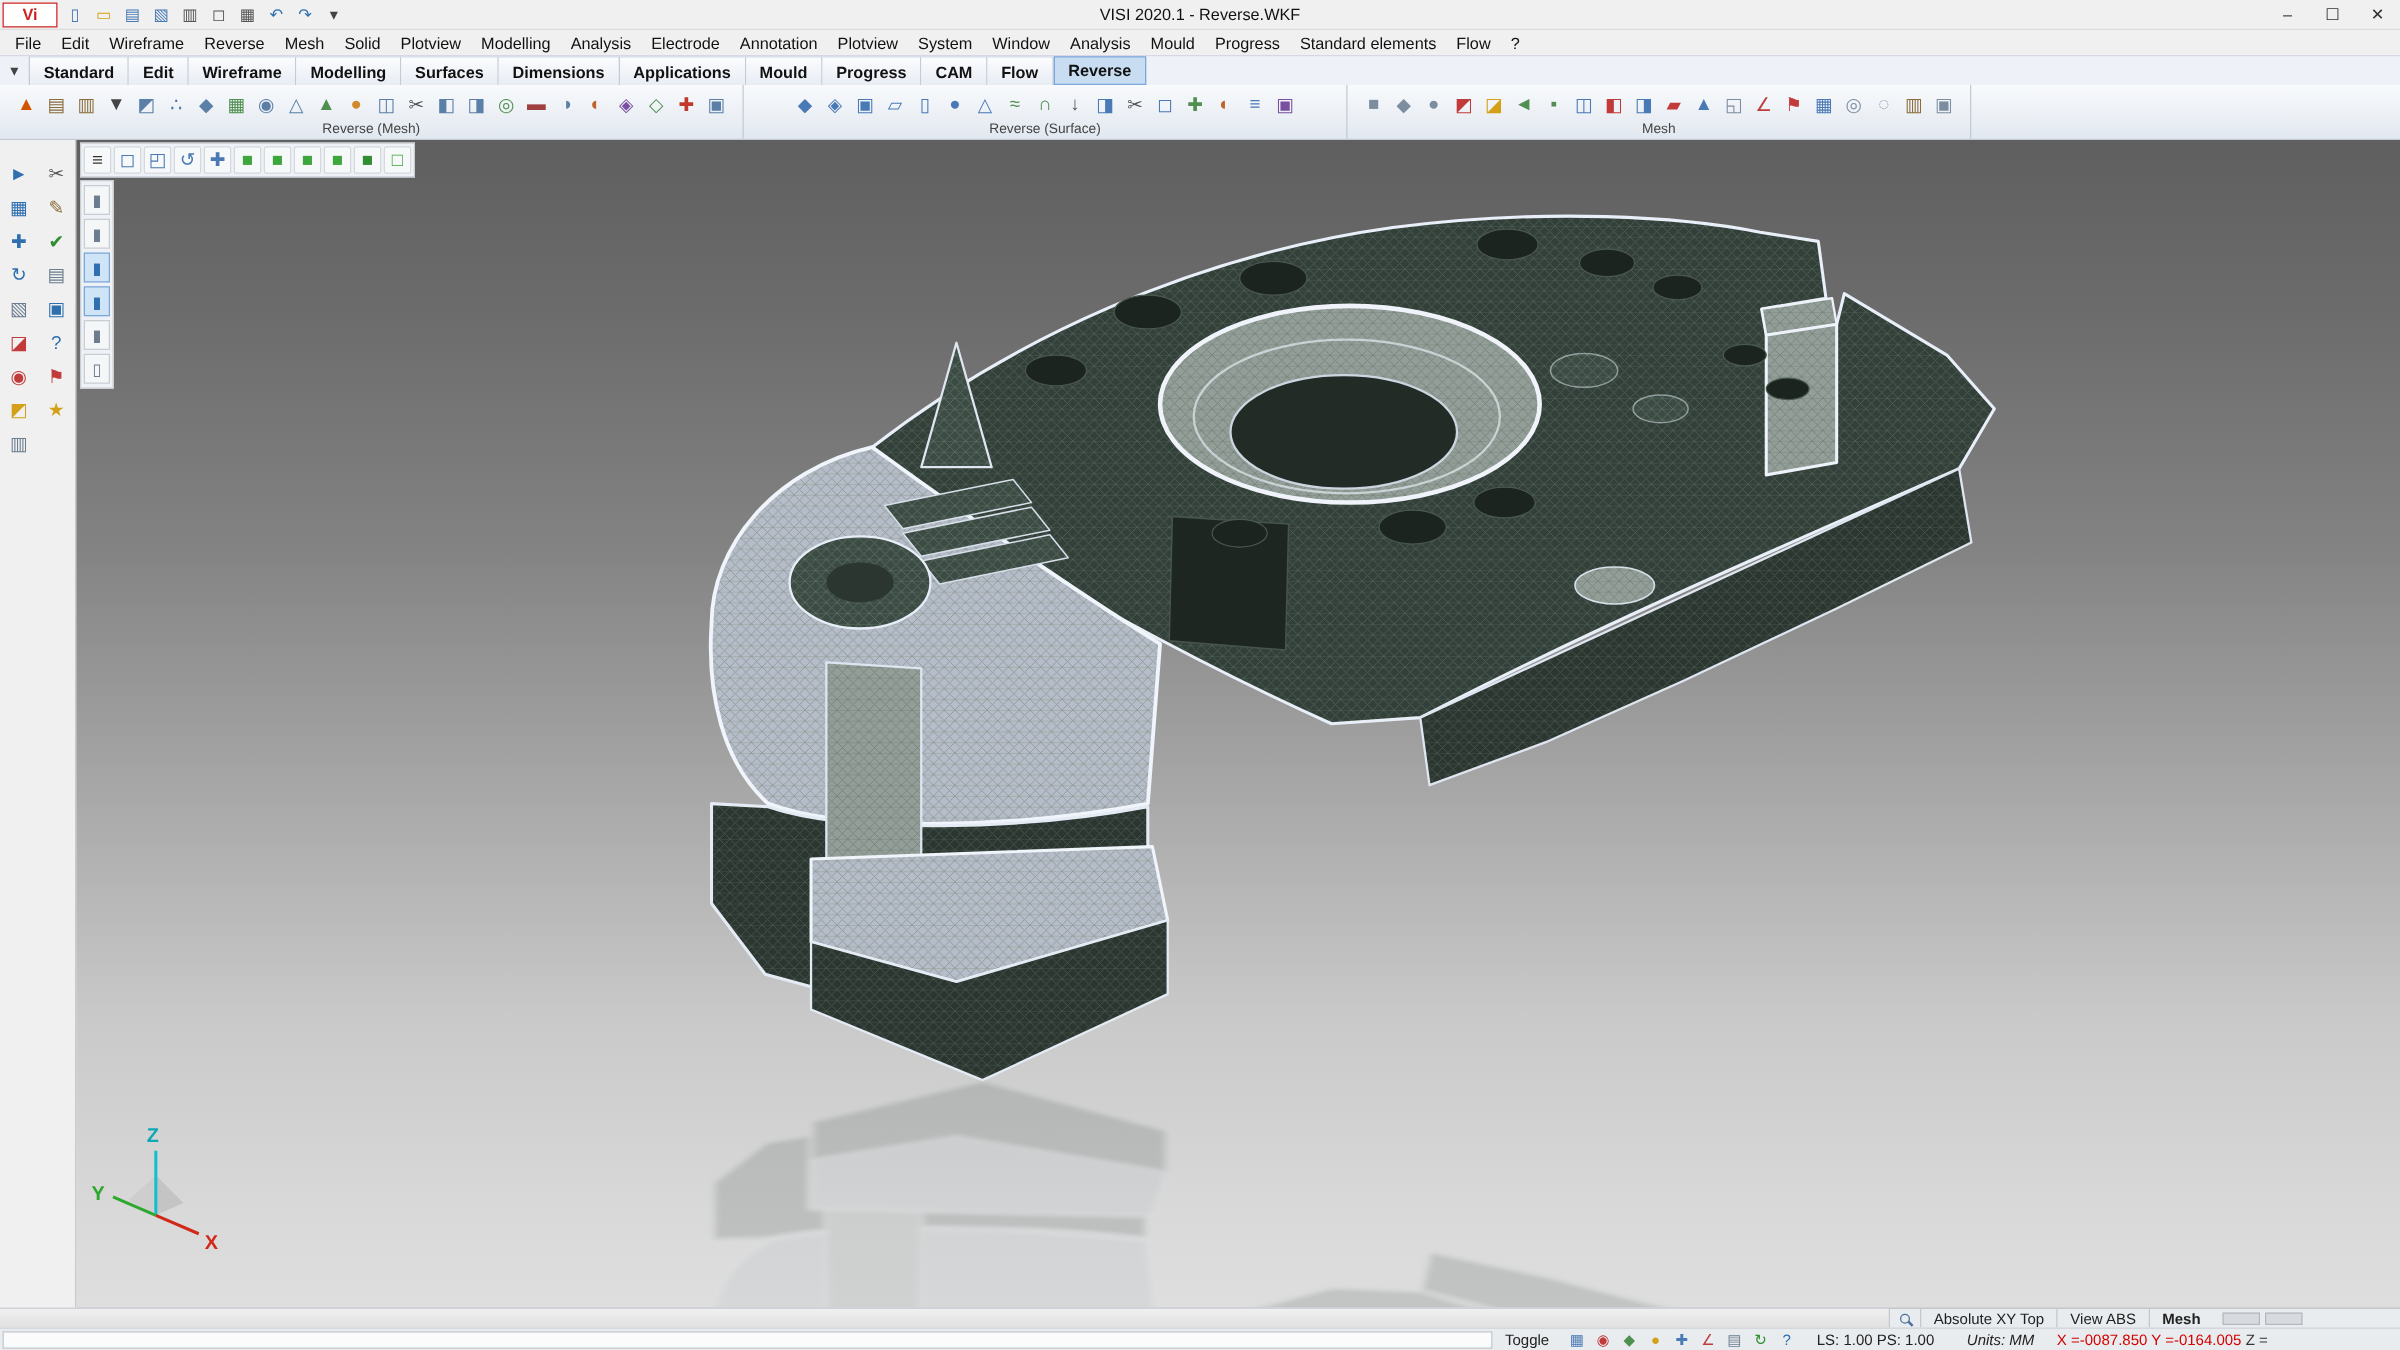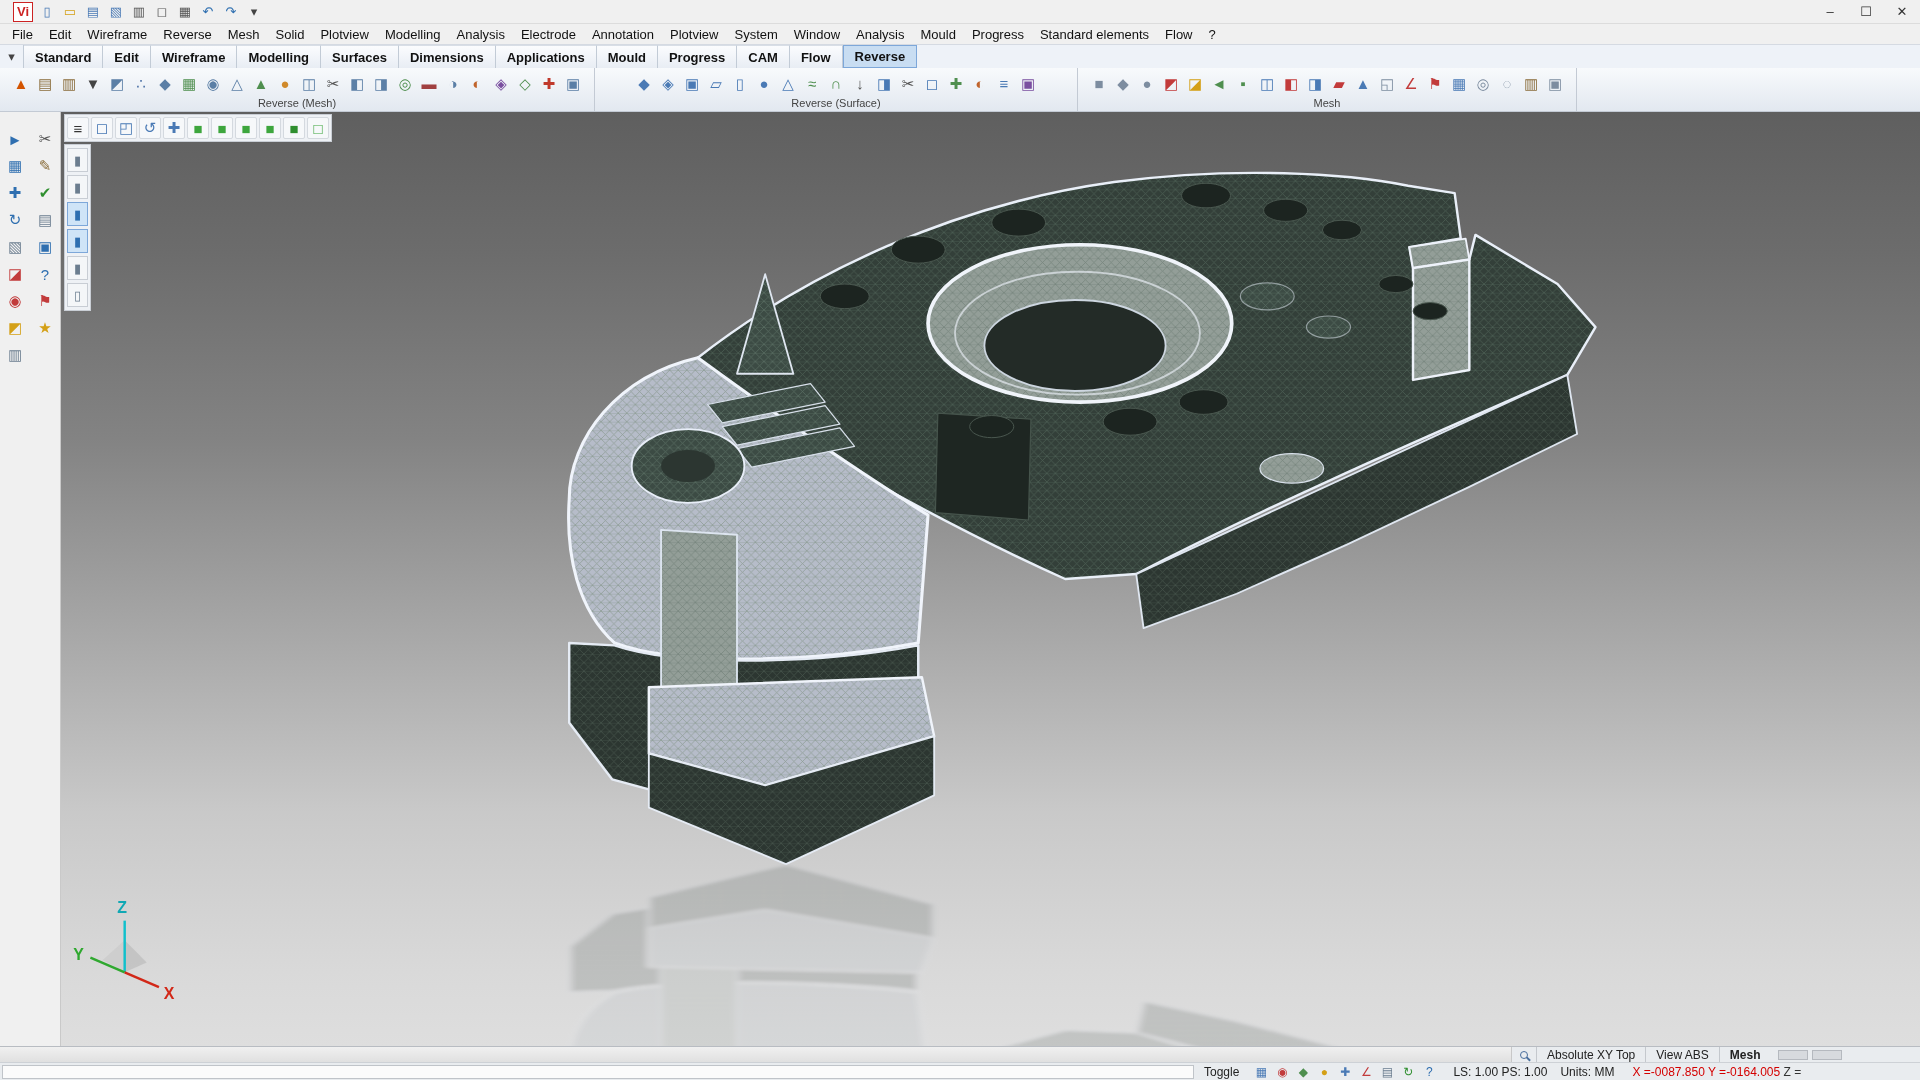--- a/index.html
+++ b/index.html
@@ -2,21 +2,21 @@
 <html><head>
 <meta charset="utf-8">
 <style>
   * { box-sizing: border-box; margin: 0; padding: 0; }
   html, body { width: 1920px; height: 1080px; overflow: hidden;
     font-family: "Liberation Sans", sans-serif; background: #f0f0f0; }
 
   
   .titlebar { position: absolute; top: 0; left: 0; right: 0; height: 24px;
     background: #f0f0f0; border-bottom: 1px solid #dcdcdc; display: flex; align-items: center; }
-  .vi-logo { width: 20px; height: 20px; margin-left: 13px; background: #ffffff;
+  .vi-logo { width: 44px; height: 20px; margin-left: 2px; background: #ffffff;
     color: #cc2222; font-weight: bold; font-size: 13px; display: flex;
     align-items: center; justify-content: center; border: 1px solid #cc2222; }
   .qa-icons { display: flex; gap: 3px; padding-left: 4px; }
   .qa-icon { width: 20px; height: 20px; display: flex; align-items: center;
     justify-content: center; font-size: 13px; }
   .title-text { position: absolute; left: 0; right: 0; text-align: center;
     font-size: 13px; color: #111; pointer-events: none; }
   .win-controls { margin-left: auto; display: flex; z-index: 3; }
   .win-btn { width: 36px; height: 23px; display: flex; align-items: center;
     justify-content: center; font-size: 13px; color: #333; }
@@ -96,21 +96,21 @@
   .status2 { position: absolute; bottom: 0; left: 0; right: 0; height: 18px;
     background: #e9ecef; border-top: 1px solid #cdd1d6; display: flex;
     align-items: center; font-size: 12px; color: #222; }
   .cmd-input { flex: 0 0 1192px; height: 14px; margin: 0 2px;
     background: #fbfbfb; border: 1px solid #c0c4c9; }
   .toggle-label { padding: 0 8px; white-space: nowrap; }
   .s2-icons { display: flex; gap: 5px; align-items: center; padding: 0 6px; }
   .s2-icon { width: 16px; height: 16px; font-size: 12px; display: flex;
     align-items: center; justify-content: center; }
   .ls { margin-left: 10px; white-space: nowrap; }
-  .units { margin-left: 13px; white-space: nowrap; }
+  .units { margin-left: 26px; white-space: nowrap; font-style: italic; }
   .coords { margin-left: 18px; white-space: nowrap; }
   .coords .cx, .coords .cy { color: #d40000; }
   .coords .cz { color: #333; }
 </style>
 </head>
 <body>
 
 <div class="titlebar">
   <div class="vi-logo">Vi</div>
   <div class="qa-icons">
@@ -129,20 +129,21 @@
 
       <div class="qa-icon" style="color: rgb(85, 85, 85);">▦</div>
 
       <div class="qa-icon" style="color: rgb(47, 111, 176);">↶</div>
 
       <div class="qa-icon" style="color: rgb(47, 111, 176);">↷</div>
 
       <div class="qa-icon" style="color: rgb(68, 68, 68);">▾</div>
 
   </div>
+  <div class="title-text">VISI 2020.1 - Reverse.WKF</div>
   <div class="win-controls">
 
       <div class="win-btn">–</div>
 
       <div class="win-btn">☐</div>
 
       <div class="win-btn">✕</div>
 
   </div>
 </div>

